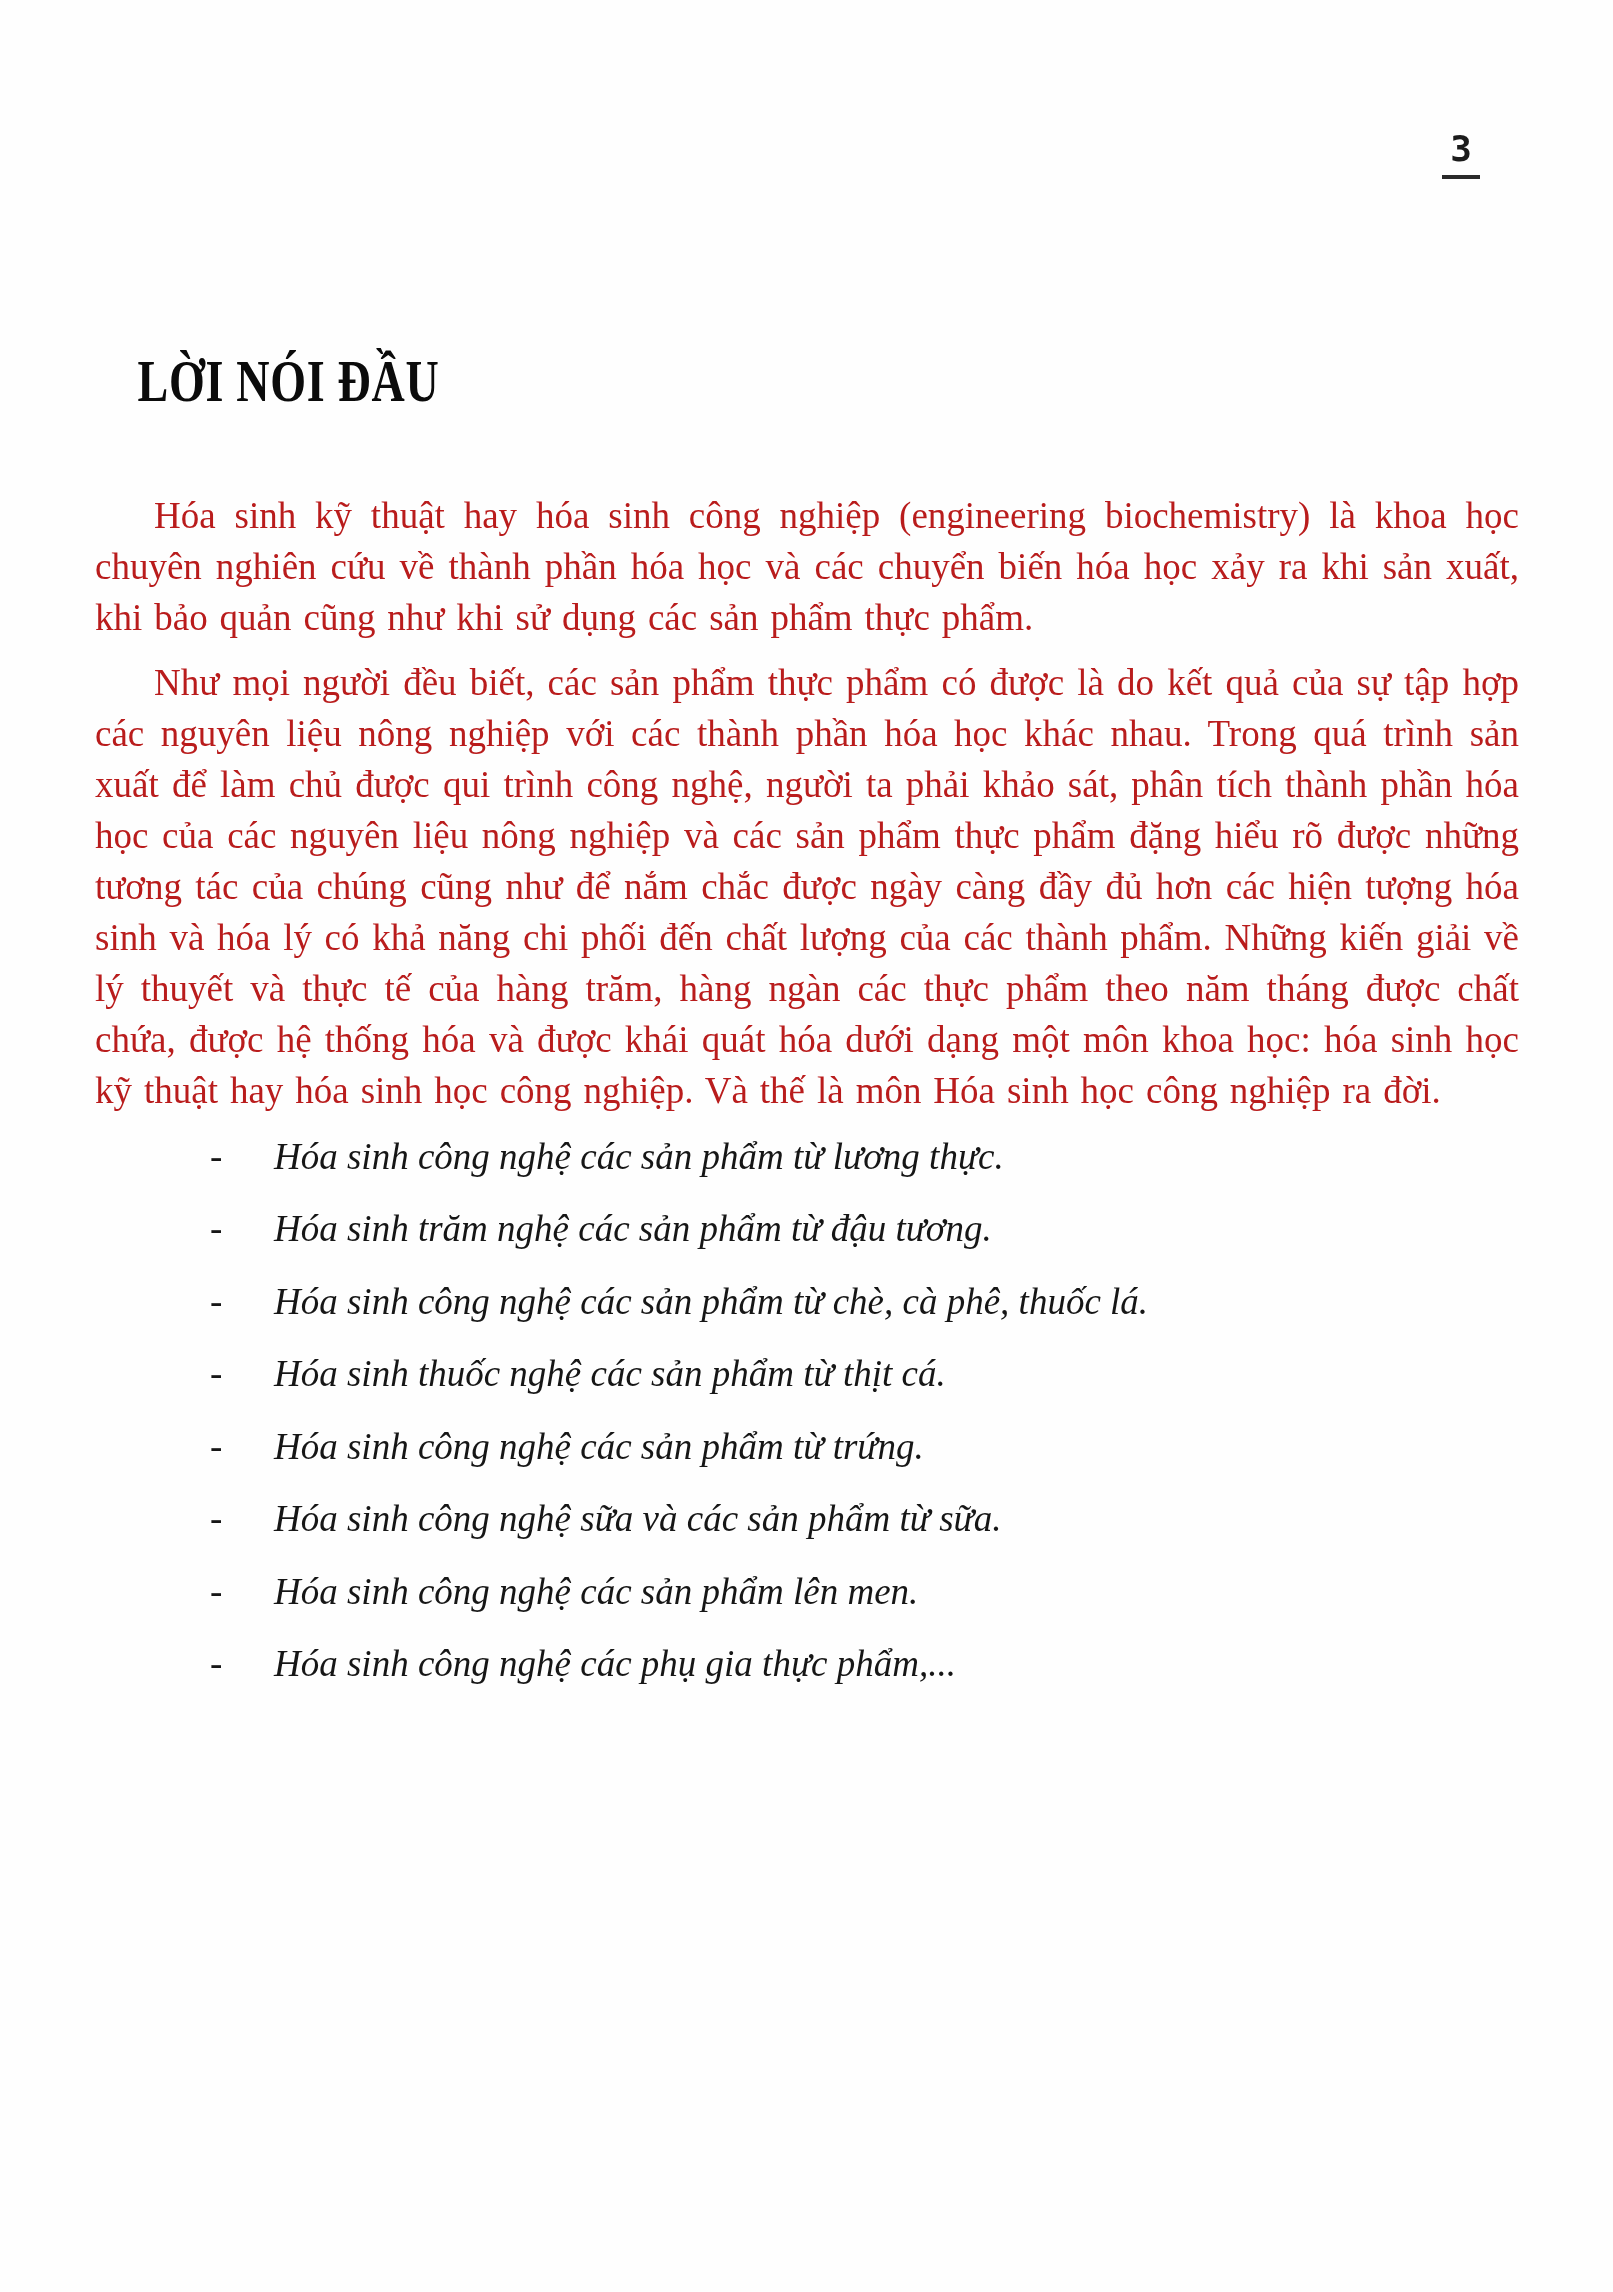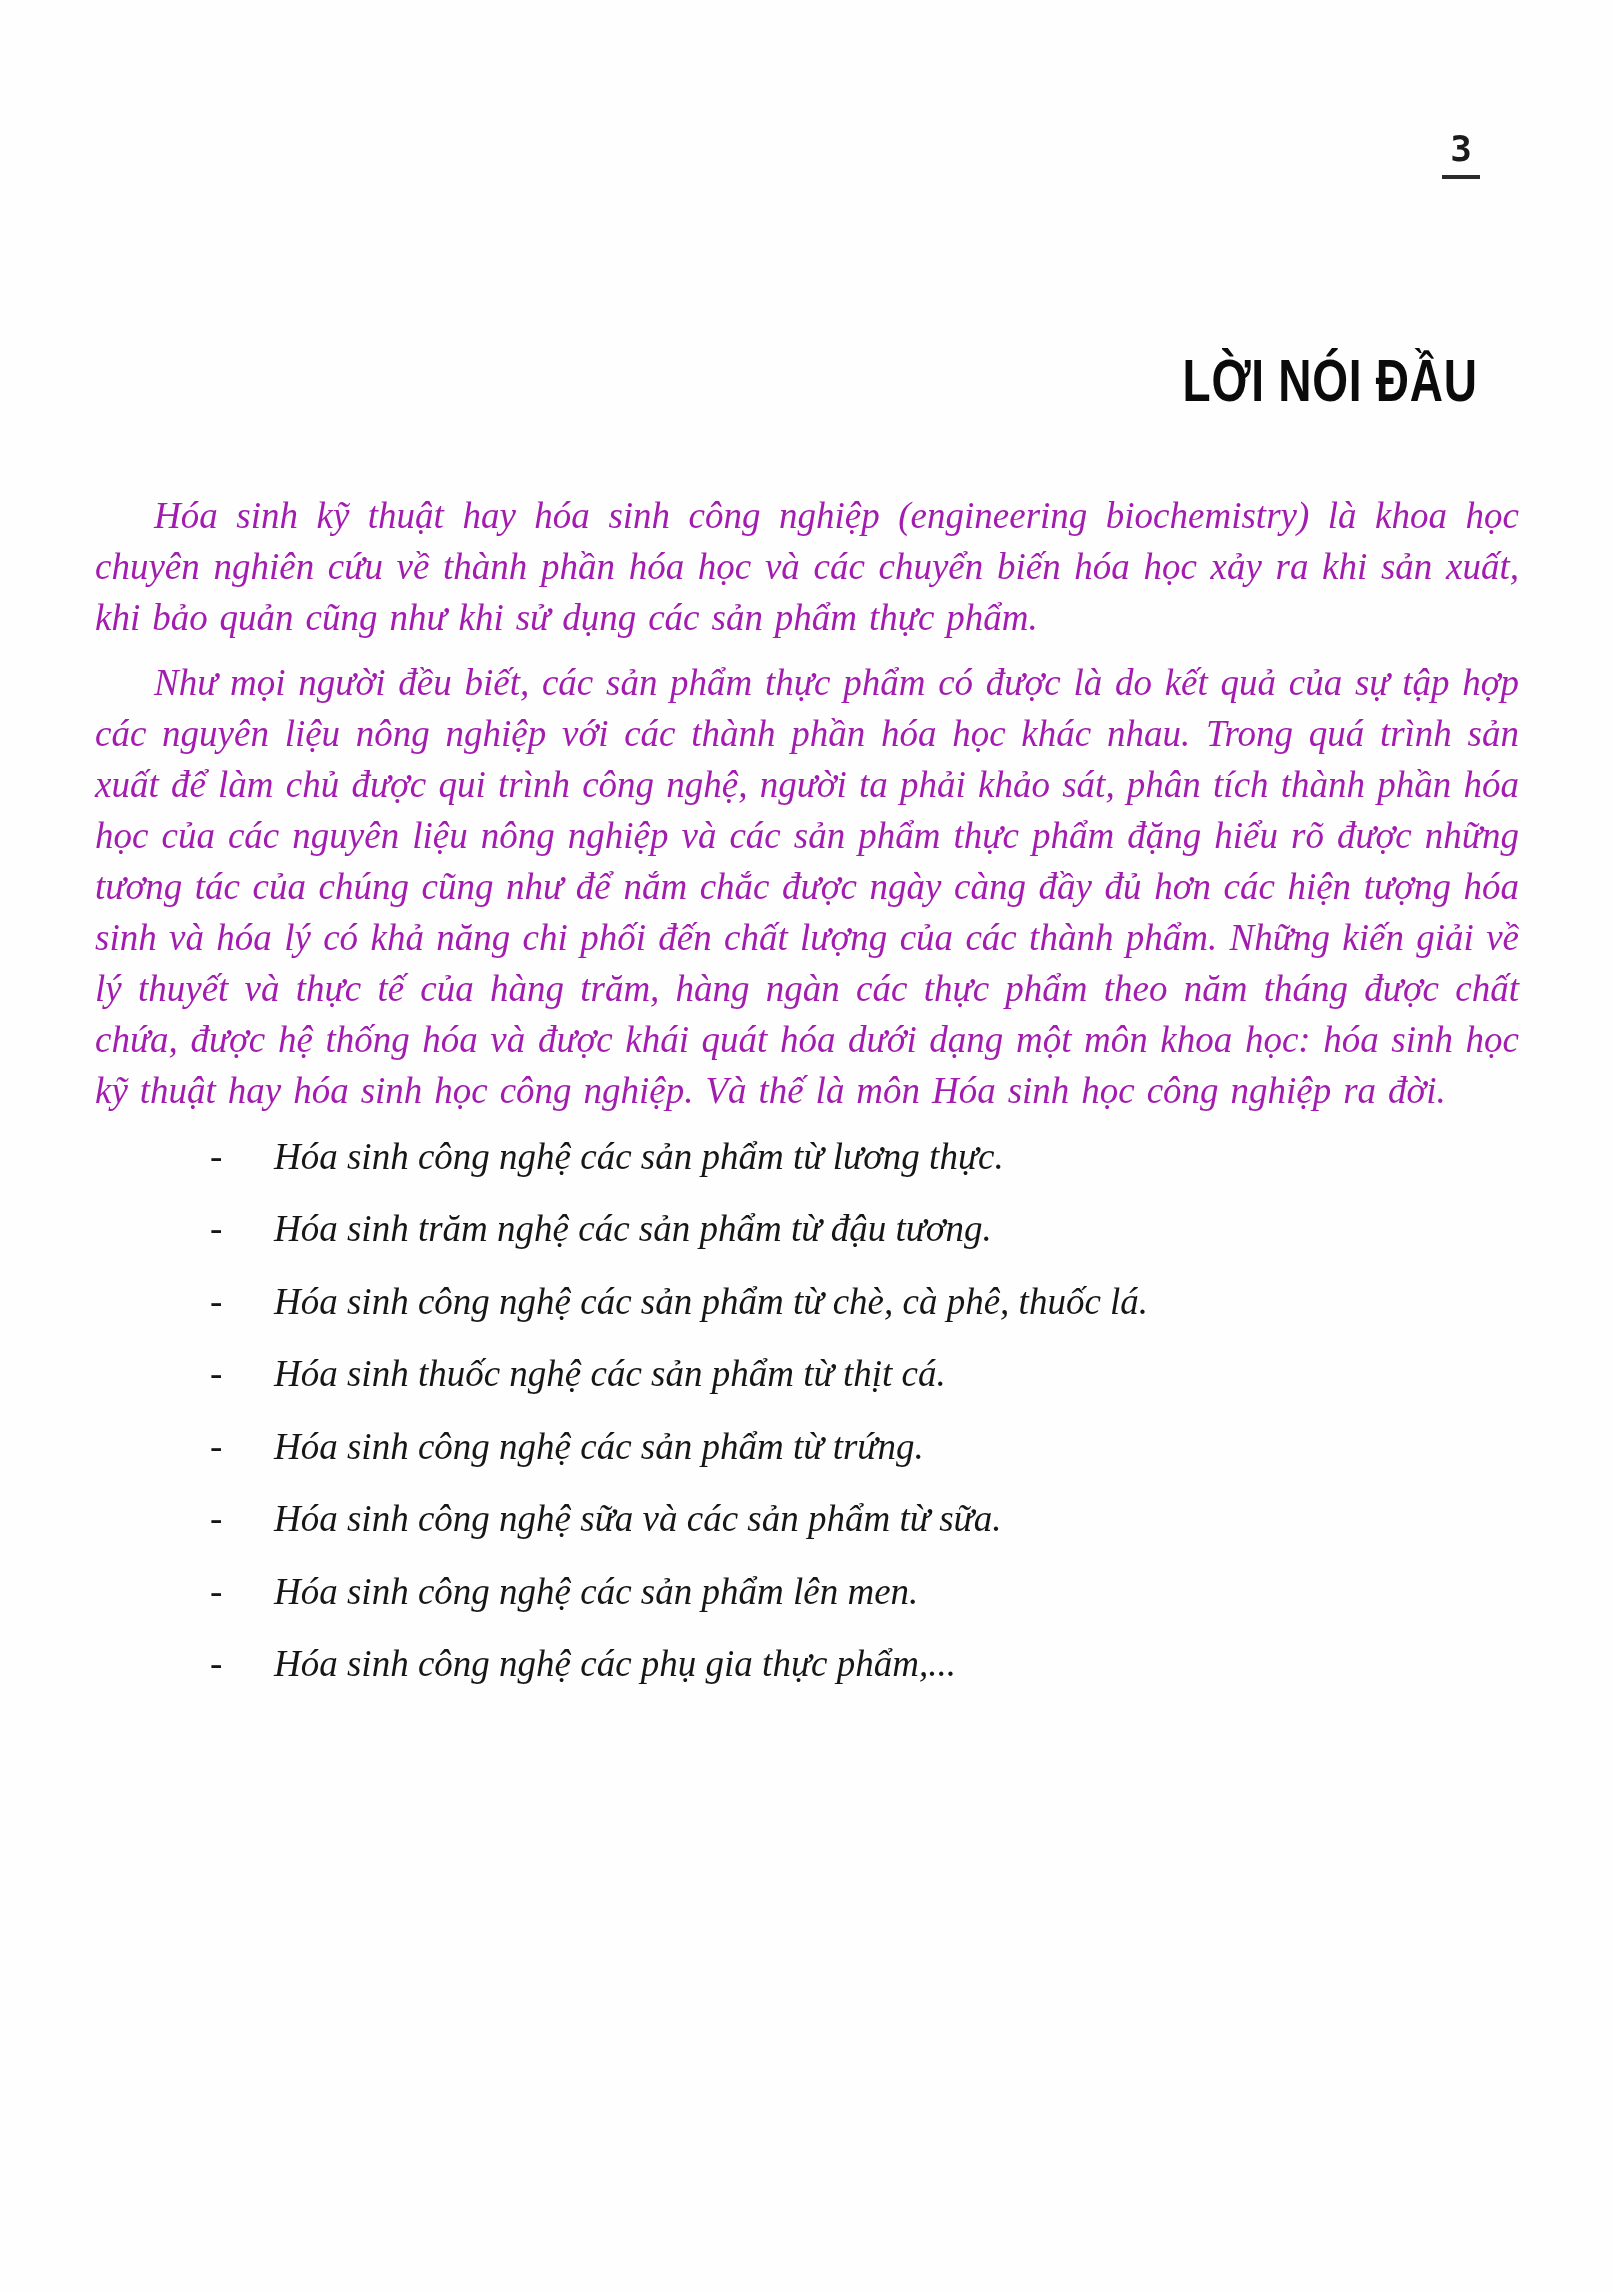--- a/index.html
+++ b/index.html
@@ -25,44 +25,43 @@
     font-family: "DejaVu Sans Mono", monospace;
     font-weight: bold;
     font-size: 36px;
     line-height: 1;
     color: #1b1b1b;
     border-bottom: 4.5px solid #2a2a2a;
     padding: 0 8px 8px 8px;
   }
   .title {
     margin-top: 349px;
-    text-align: right;
-    font-family: Liberation Sans, sans-serif;
+    text-align: left;
+    font-family: Liberation Serif, serif;
     font-weight: 700;
     font-size: 59px;
     line-height: 64px;
     color: #0b0b0b;
     white-space: nowrap;
   }
   .title-inner {
     display: inline-block;
     transform: scaleX(0.78);
     transform-origin: center;
     letter-spacing: 0.9px;
   }
   .content { margin-top: 77px; }
   .para {
-    font-style: italic;
     font-size: 37px;
     line-height: 51px;
     text-align: justify;
     text-indent: 59px;
     word-spacing: 2.7px;
     margin-bottom: 14.3px;
-    color: #a21caf;
+    color: #b91c1c;
   }
   .force-justify { text-align-last: justify; margin-bottom: 0; }
   .list { margin: 7.2px 0 14.3px 0; }
   .list-item {
     display: flex;
     font-style: italic;
     font-size: 37px;
     line-height: 51px;
     margin: 0 0 21.5px 115px;
     color: #161616;

